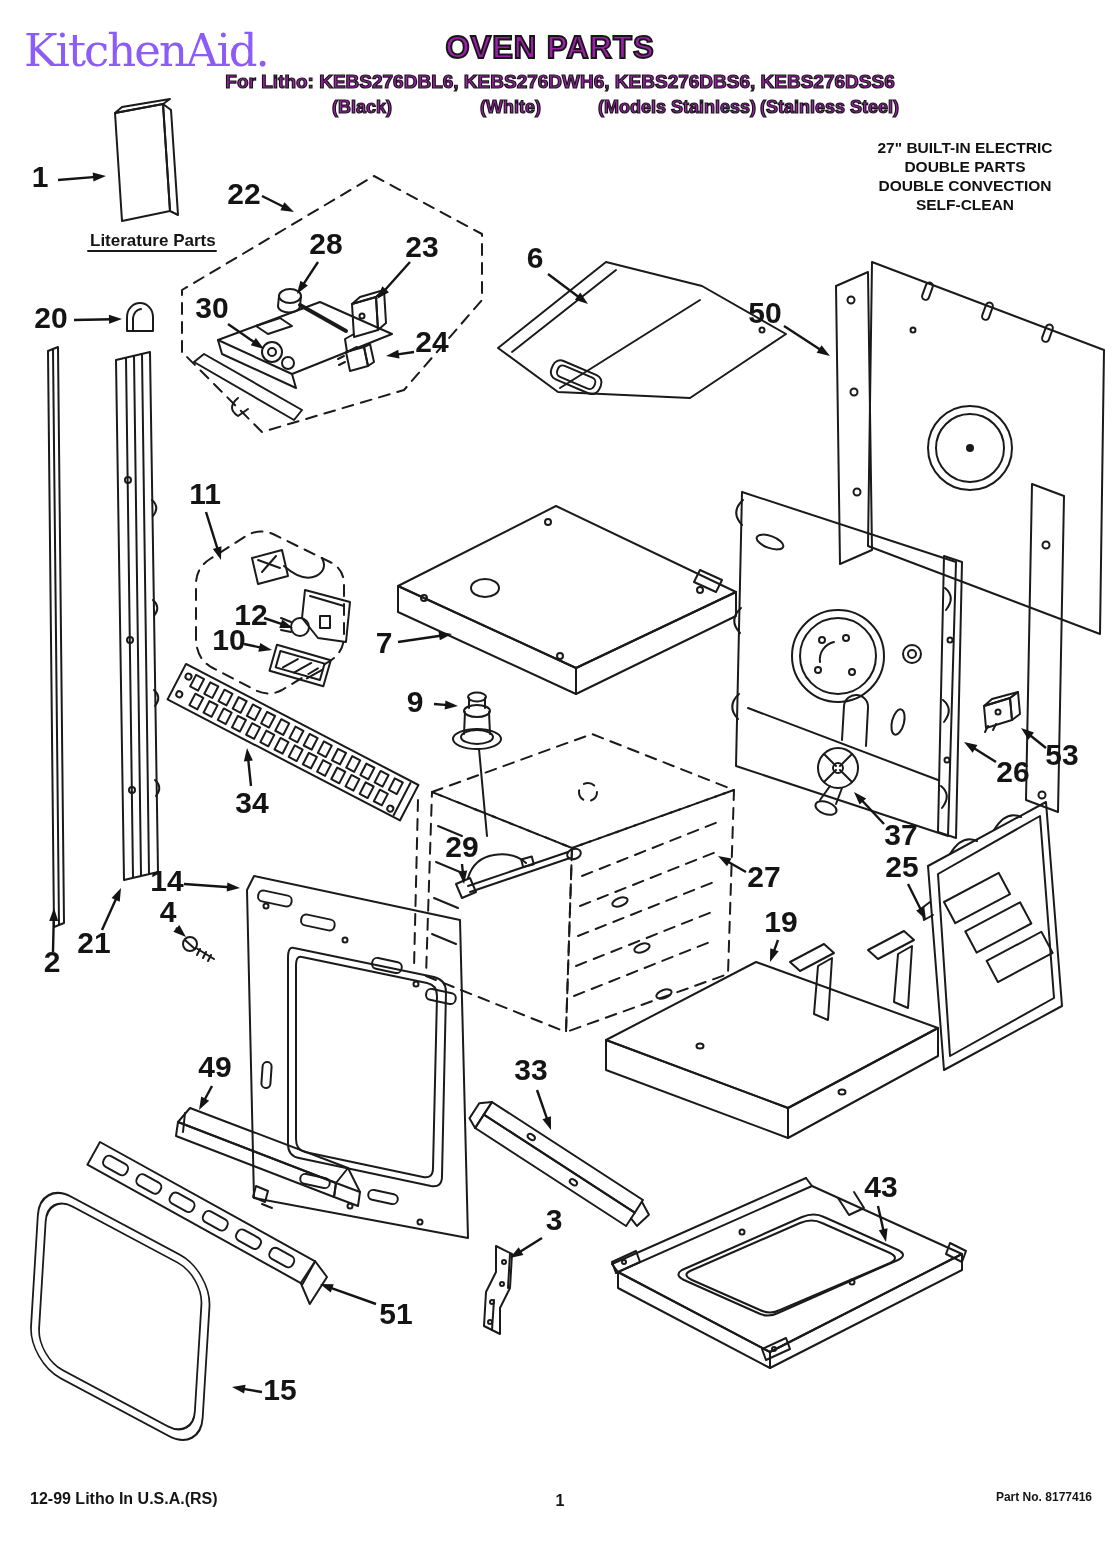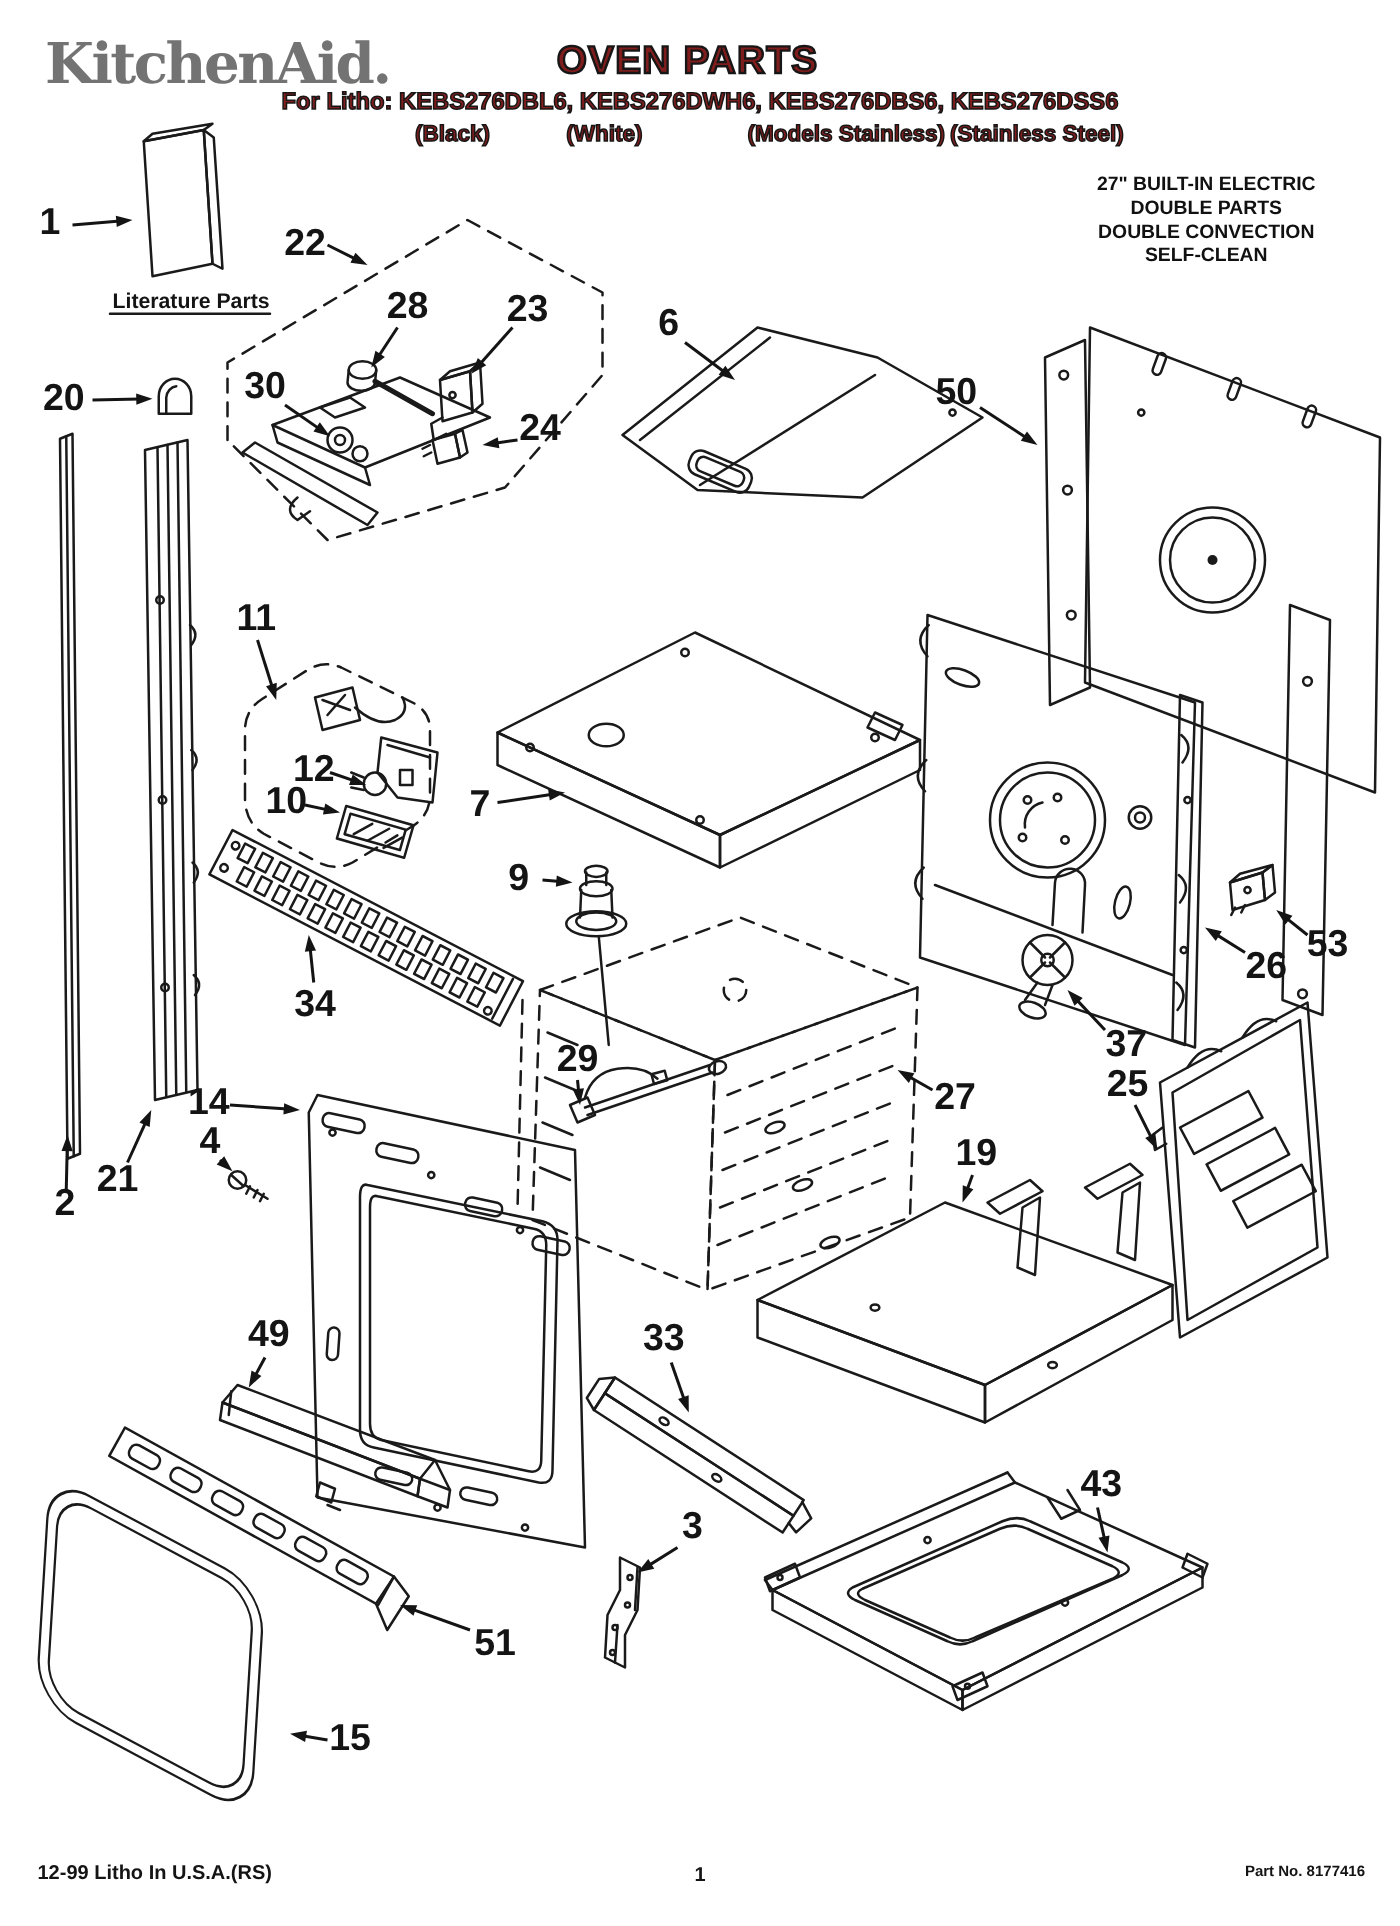--- a/index.html
+++ b/index.html
@@ -1,28 +1,28 @@
 <!DOCTYPE html>
 <html><head>
 <meta charset="utf-8">
 <style>
   html,body{margin:0;padding:0;background:#888;}
   .page{position:relative;width:1120px;height:1541px;background:#ffffff;overflow:hidden;
         font-family:"Liberation Sans",sans-serif;color:#141414;margin:0 auto;}
   .abs{position:absolute;}
-  .brand{left:36px;top:24px;font-family:"DejaVu Serif",serif;font-weight:bold;
-         font-size:45px;letter-spacing:-2px;color:#737373;}
-  .outline{color:#7f1d1d;-webkit-text-stroke:1.5px #161616;font-weight:bold;}
+  .brand{left:24px;top:24px;font-family:"DejaVu Serif",serif;font-weight:normal;
+         font-size:45px;letter-spacing:-2px;color:#8b5cf6;}
+  .outline{color:#a21caf;-webkit-text-stroke:1.5px #161616;font-weight:bold;}
   .title{left:420px;top:30px;width:260px;text-align:center;font-size:31px;
          letter-spacing:1px;-webkit-text-stroke:1.9px #161616;}
   .models{left:150px;top:71px;width:820px;text-align:center;font-size:19px;
           -webkit-text-stroke:1.2px #161616;}
   .finish{top:97px;text-align:left;font-size:18px;-webkit-text-stroke:1.2px #161616;}
   .f0{left:332px;width:120px;}
-  .f1{left:453px;width:120px;}
+  .f1{left:480px;width:120px;}
   .f2{left:598px;width:180px;}
   .f3{left:748px;width:180px;margin-left:12px;}
   .desc{left:850px;top:138px;width:230px;text-align:center;font-size:15.5px;
         font-weight:bold;line-height:19px;color:#111;}
   .footL{left:30px;top:1490px;font-size:16px;font-weight:bold;}
   .footC{left:540px;top:1492px;width:40px;text-align:center;font-size:16px;font-weight:bold;}
   .footR{right:28px;top:1490px;font-size:12px;font-weight:bold;}
   svg.diagram{position:absolute;left:0;top:0;}
   .ln{stroke:#1a1a1a;stroke-width:2;fill:none;stroke-linejoin:round;stroke-linecap:round;}
   .dsh{stroke-dasharray:11 8;}

